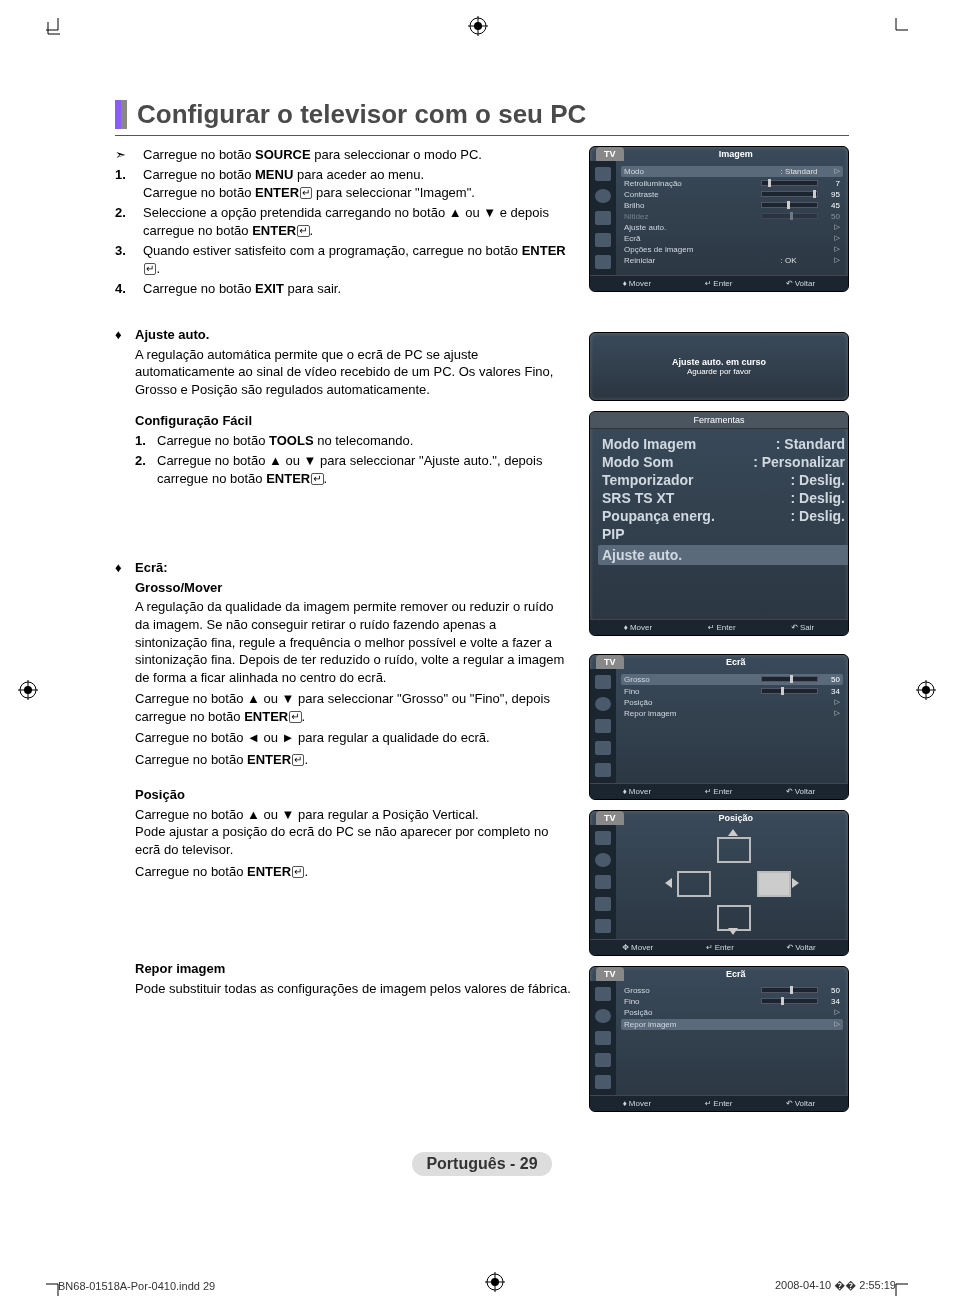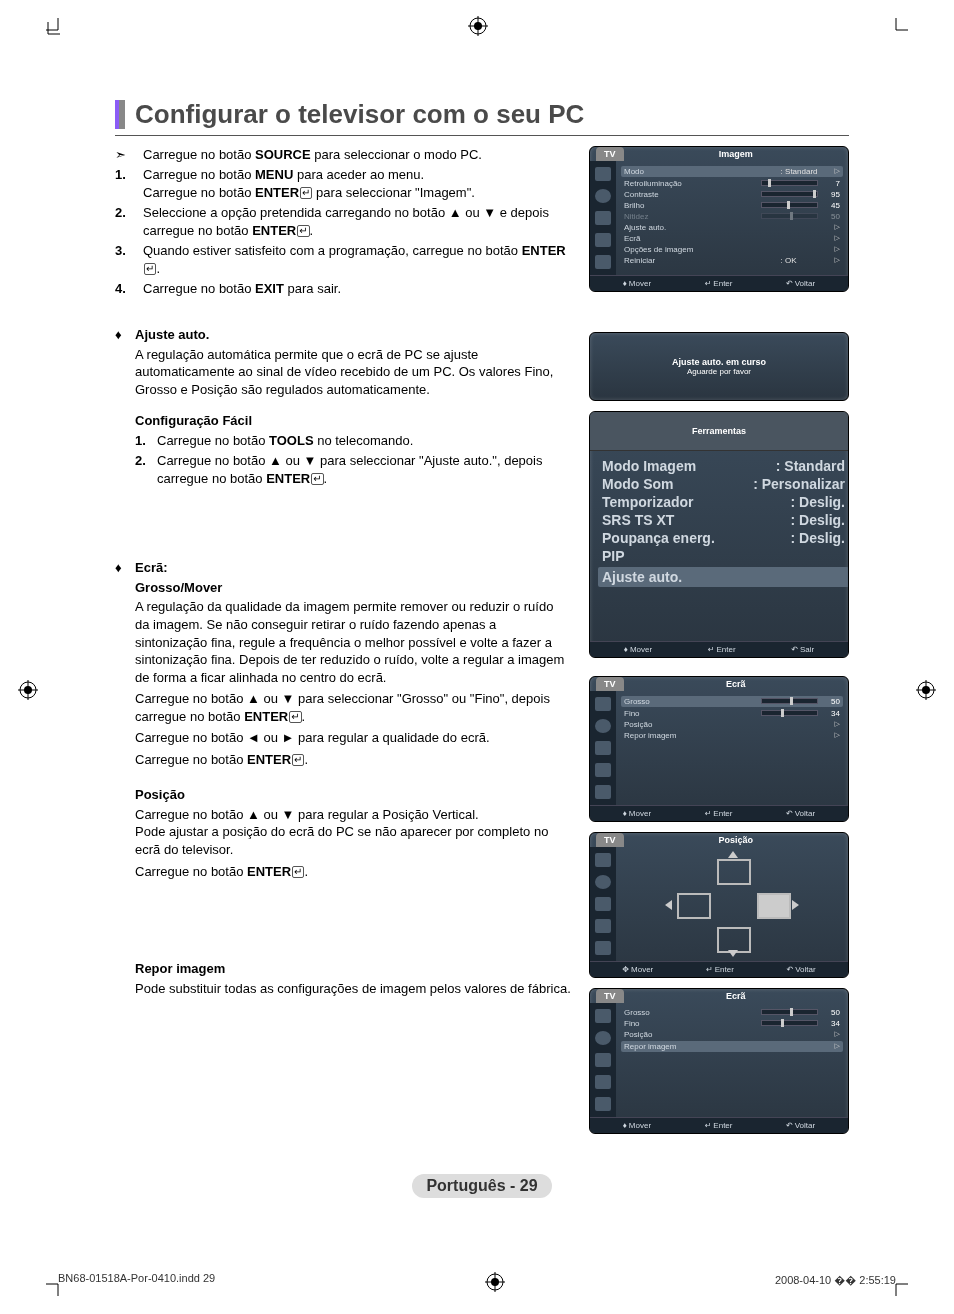--- a/index.html
+++ b/index.html
@@ -22,21 +22,21 @@
   h1 {
     font-size: 26px;
     font-weight: bold;
     color: #4a4a4a;
     margin: 0 0 6px 0;
     padding-left: 20px;
     border-left: 6px solid #888;
     line-height: 1.1;
   }
   .h1-wrap {
-    border-left: 4px solid #8b5cf6;
+    border-left: 6px solid #8b5cf6;
     padding-left: 0;
     margin-bottom: 2px;
   }
   .h1-wrap h1 {
     border-left: 6px solid #888;
     padding-left: 10px;
   }
   .rule {
     height: 1px;
     background: #555;
@@ -206,22 +206,22 @@
   .tools-row.hl {
     background: #5a6a7a;
     margin: 2px -4px 0 -4px;
     padding: 2px 4px;
     border-radius: 2px;
   }
   .tools-header {
     text-align: center;
     color: #fff;
     font-size: 9px;
-    font-weight: bold;
-    padding: 14px 0;
+    font-weight: normal;
+    padding: 3px 0;
     background: #4a5560;
     border-bottom: 1px solid #333;
   }
   .posicao-grid {
     flex:1;
     display:flex;
     align-items:center;
     justify-content:center;
     position:relative;
     min-height:100px;
@@ -246,21 +246,21 @@
   }
   .bottom-meta {
     position: absolute;
     bottom: 22px;
     left: 58px;
     right: 58px;
     display: flex;
     justify-content: space-between;
     font-size: 11px;
     color: #333;
-    align-items: flex-start;
+    align-items: flex-end;
   }
   .enter-icon {
     display: inline-block;
     font-size: 10px;
     border: 1px solid #555;
     border-radius: 2px;
     padding: 0 1px;
     line-height: 1;
     vertical-align: middle;
     margin-left: 1px;

